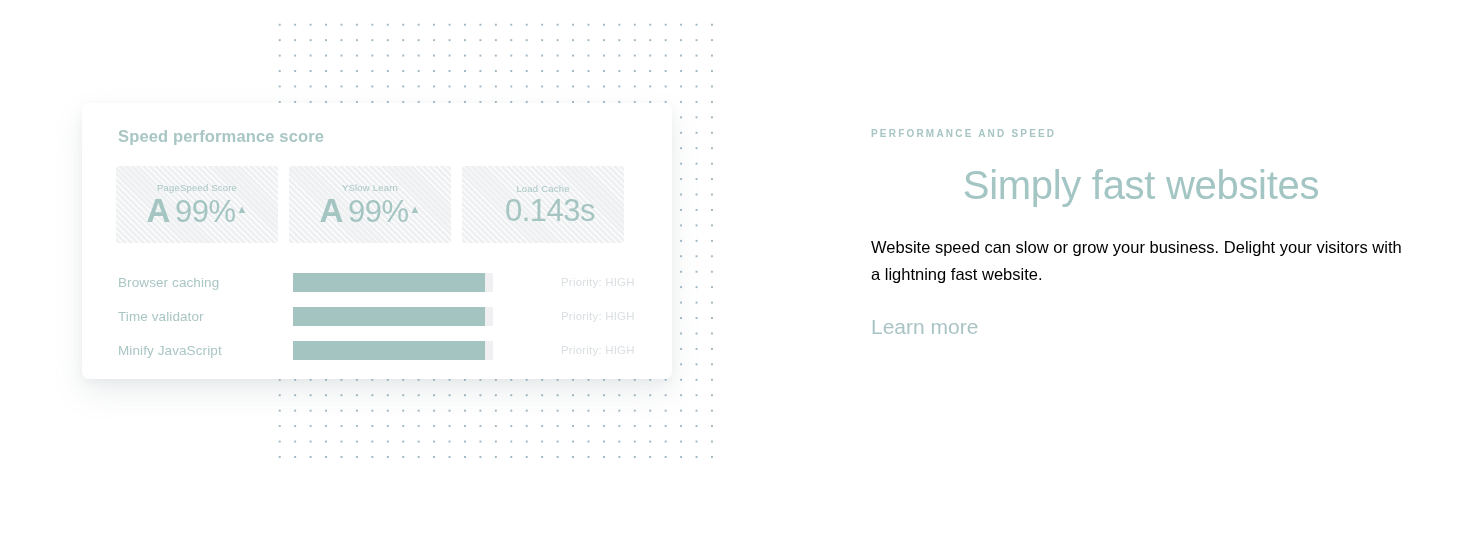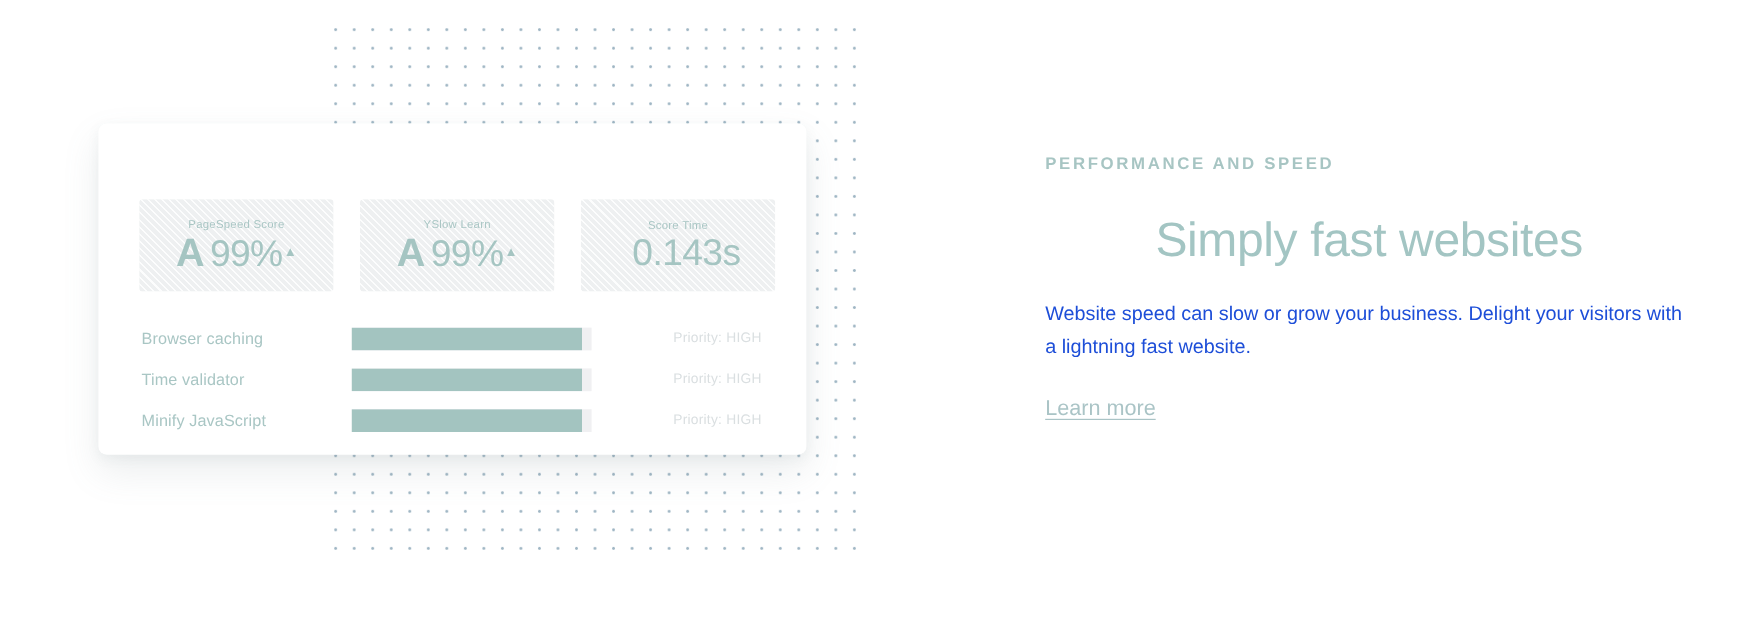--- a/index.html
+++ b/index.html
@@ -51,21 +51,21 @@
     color: #a8c6c4;
     letter-spacing: 0.15px;
   }
 
   
   #stats-row {
     position: absolute;
     left: 34px;
     top: 63px;
     display: flex;
-    gap: 22px;
+    gap: 11px;
   }
   .stat-box {
     width: 162px;
     height: 77px;
     border-radius: 3px;
     background-color: #eef0f1;
     background-image: repeating-linear-gradient(
         45deg,
         rgba(255,255,255,0.85) 0px,
         rgba(255,255,255,0.85) 1.2px,
@@ -157,57 +157,57 @@
 
   
   #text-col {
     position: absolute;
     left: 871px;
     top: 128px;
     width: 540px;
     z-index: 3;
   }
   #eyebrow {
-    font-size: 14px;
+    font-size: 10px;
     font-weight: bold;
     letter-spacing: 2.2px;
     color: #a7c5c3;
-    margin-bottom: 34px;
+    margin-bottom: 24px;
   }
   #headline {
     font-size: 40px;
     font-weight: normal;
     color: #a3c5c3;
     letter-spacing: -0.3px;
     margin: 0 0 27px 0;
     line-height: 1.1;
     text-align: center;
   }
   #body-text {
     font-size: 16.5px;
     line-height: 1.62;
-    color: #1d4ed8;
+    color: #000000;
     margin: 0 0 28px 0;
     max-width: 535px;
   }
   #learn-more {
-    font-size: 18px;
+    font-size: 21px;
     color: #aac4c6;
-    text-decoration: underline;
     text-underline-offset: 3px;
     cursor: pointer;
   }
 </style>
 </head>
 <body>
 
 <div id="dot-grid"></div>
 
 <div id="speed-card">
 
+  <div id="card-title">Speed performance score</div>
 
   <div id="stats-row">
 
     <div class="stat-box">
       <div class="stat-label">PageSpeed Score</div>
       <div class="stat-value">
         <span class="stat-grade">A</span>
         <span class="stat-number">99%</span>
         <span class="stat-caret">▲</span>
       </div>
@@ -216,21 +216,21 @@
     <div class="stat-box">
       <div class="stat-label">YSlow Learn</div>
       <div class="stat-value">
         <span class="stat-grade">A</span>
         <span class="stat-number">99%</span>
         <span class="stat-caret">▲</span>
       </div>
     </div>
 
     <div class="stat-box">
-      <div class="stat-label">Score Time</div>
+      <div class="stat-label">Load Cache</div>
       <div class="stat-value">
         <span class="stat-number wide">0.143s</span>
       </div>
     </div>
 
   </div>
 
   <div id="rows">
 
     <div class="rec-row">

